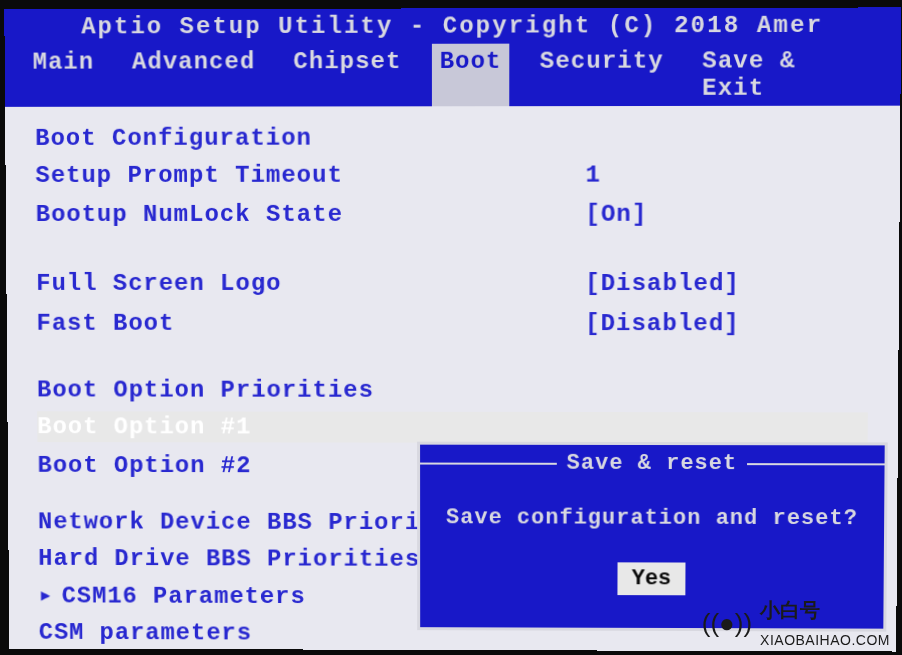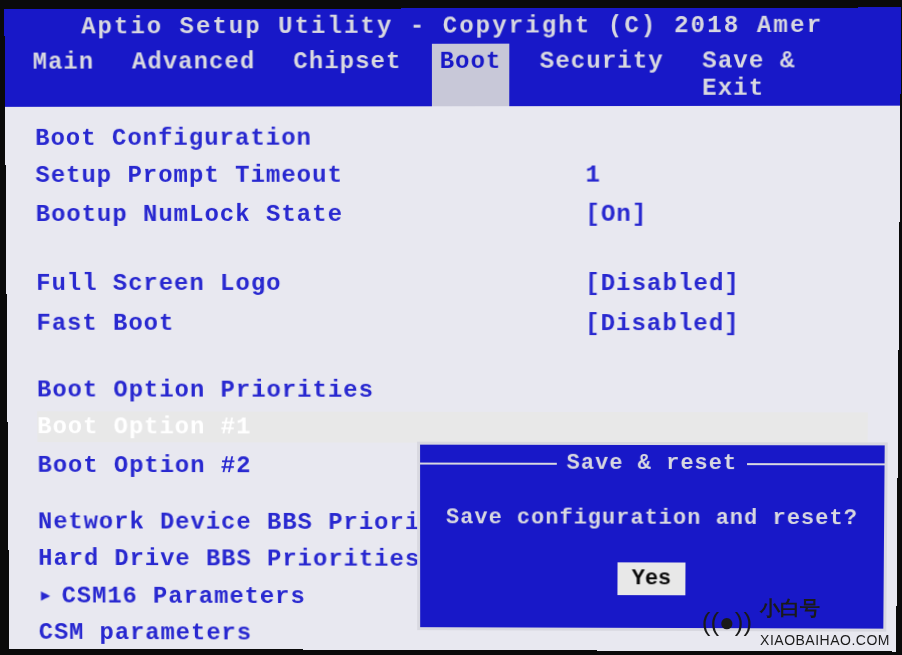--- a/index.html
+++ b/index.html
@@ -156,29 +156,29 @@
       font-family: Arial, sans-serif;
       z-index: 100;
     }
     .wm-icon {
       font-size: 26px;
     }
     .wm-text {
       display: flex;
       flex-direction: column;
       line-height: 1;
-      gap: 15px;
     }
     .wm-cn {
       font-size: 20px;
       font-weight: bold;
     }
     .wm-url {
       font-size: 14px;
       letter-spacing: 0.5px;
+      margin-top: 13px;
     }
   </style>
 </head>
 <body>
 
 <div class="bios-screen">
   <div class="title-bar">Aptio Setup Utility - Copyright (C) 2018 Amer</div>
   <div class="menu-bar">
     <div class="menu-item">Main</div>
     <div class="menu-item">Advanced</div>

